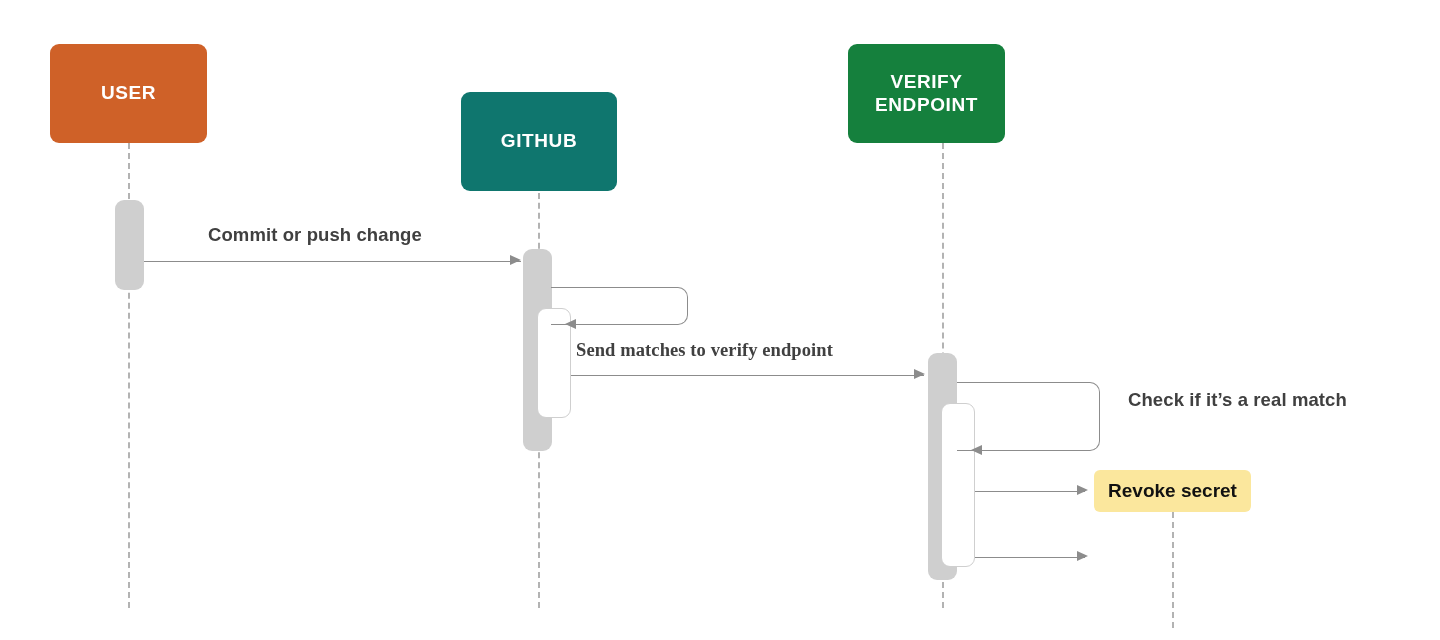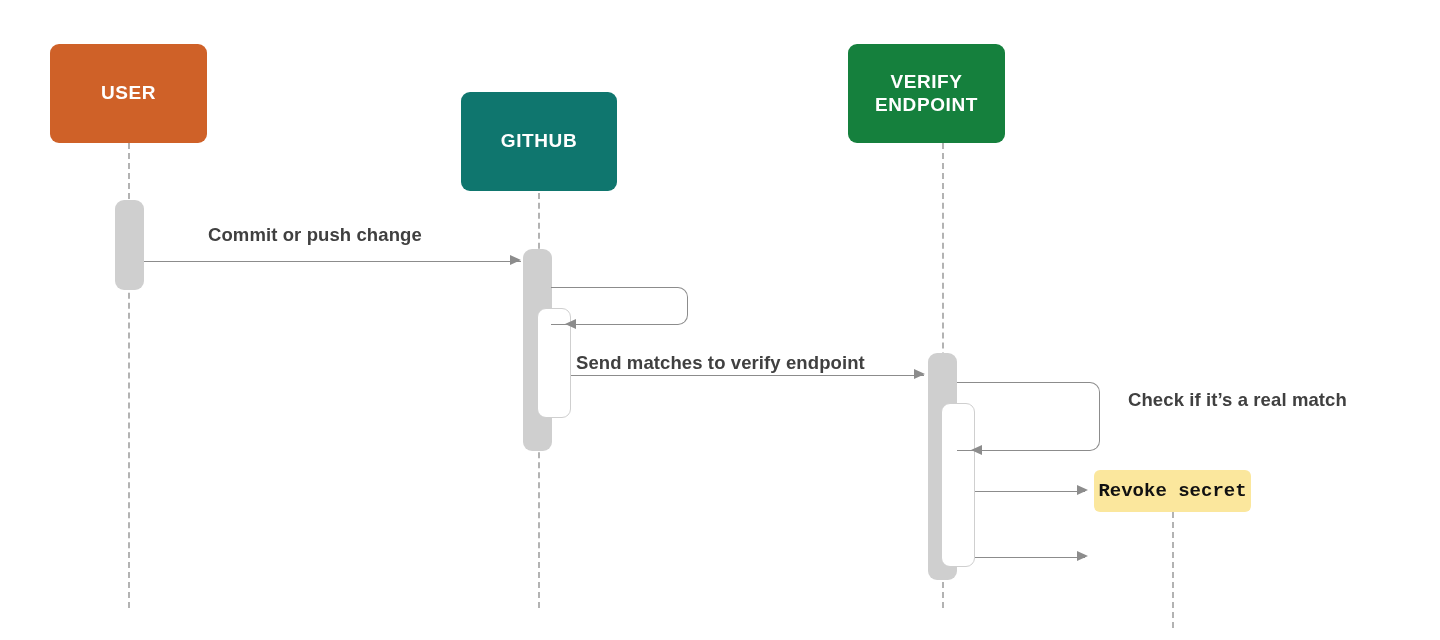--- a/index.html
+++ b/index.html
@@ -92,21 +92,20 @@
     position: absolute;
     border-radius: 6px;
     display: flex;
     align-items: center;
     justify-content: center;
     font-size: 19px;
     font-weight: bold;
     box-sizing: border-box;
     white-space: nowrap;
     padding: 18px 12px;
-    font-family: Liberation Mono, monospace;
   }
 </style>
 </head>
 <body>
 
 <div id="canvas">
 
   <div class="lifeline" style="left:128px; top:143px; height:465px;"></div>
   <div class="lifeline" style="left:538px; top:143px; height:465px;"></div>
   <div class="lifeline" style="left:942px; top:143px; height:465px;"></div>
@@ -135,21 +134,21 @@
   <div class="activation" style="left:928px; top:353px; width:29px; height:227px;"></div>
   <div class="activation nested" style="left:941px; top:403px; width:34px; height:164px;"></div>
 
   <div class="msg-label" style="left:208px; top:224px;">Commit or push change</div>
   <div class="msg-line" style="left:144px; top:261px; width:377px;"></div>
   <div class="arrow-head" style="left:510px; top:255px;"></div>
 
   <div class="self-loop" style="left:551px; top:287px; width:137px; height:38px;"></div>
   <div class="arrow-head left" style="left:565px; top:319px;"></div>
 
-  <div class="msg-label" style="left:576px; top:352px;">Send matches to verify endpoint</div>
+  <div class="msg-label" style="left:576px; top:340px;font-family:Liberation Serif, serif;">Send matches to verify endpoint</div>
   <div class="msg-line" style="left:571px; top:375px; width:353px;"></div>
   <div class="arrow-head" style="left:914px; top:369px;"></div>
 
   <div class="msg-label" style="left:1128px; top:389px;">Check if it’s a real match</div>
   <div class="self-loop" style="left:957px; top:382px; width:143px; height:69px;"></div>
   <div class="arrow-head left" style="left:971px; top:445px;"></div>
 
   <div class="msg-line" style="left:975px; top:491px; width:110px;"></div>
   <div class="arrow-head" style="left:1077px; top:485px;"></div>
 

